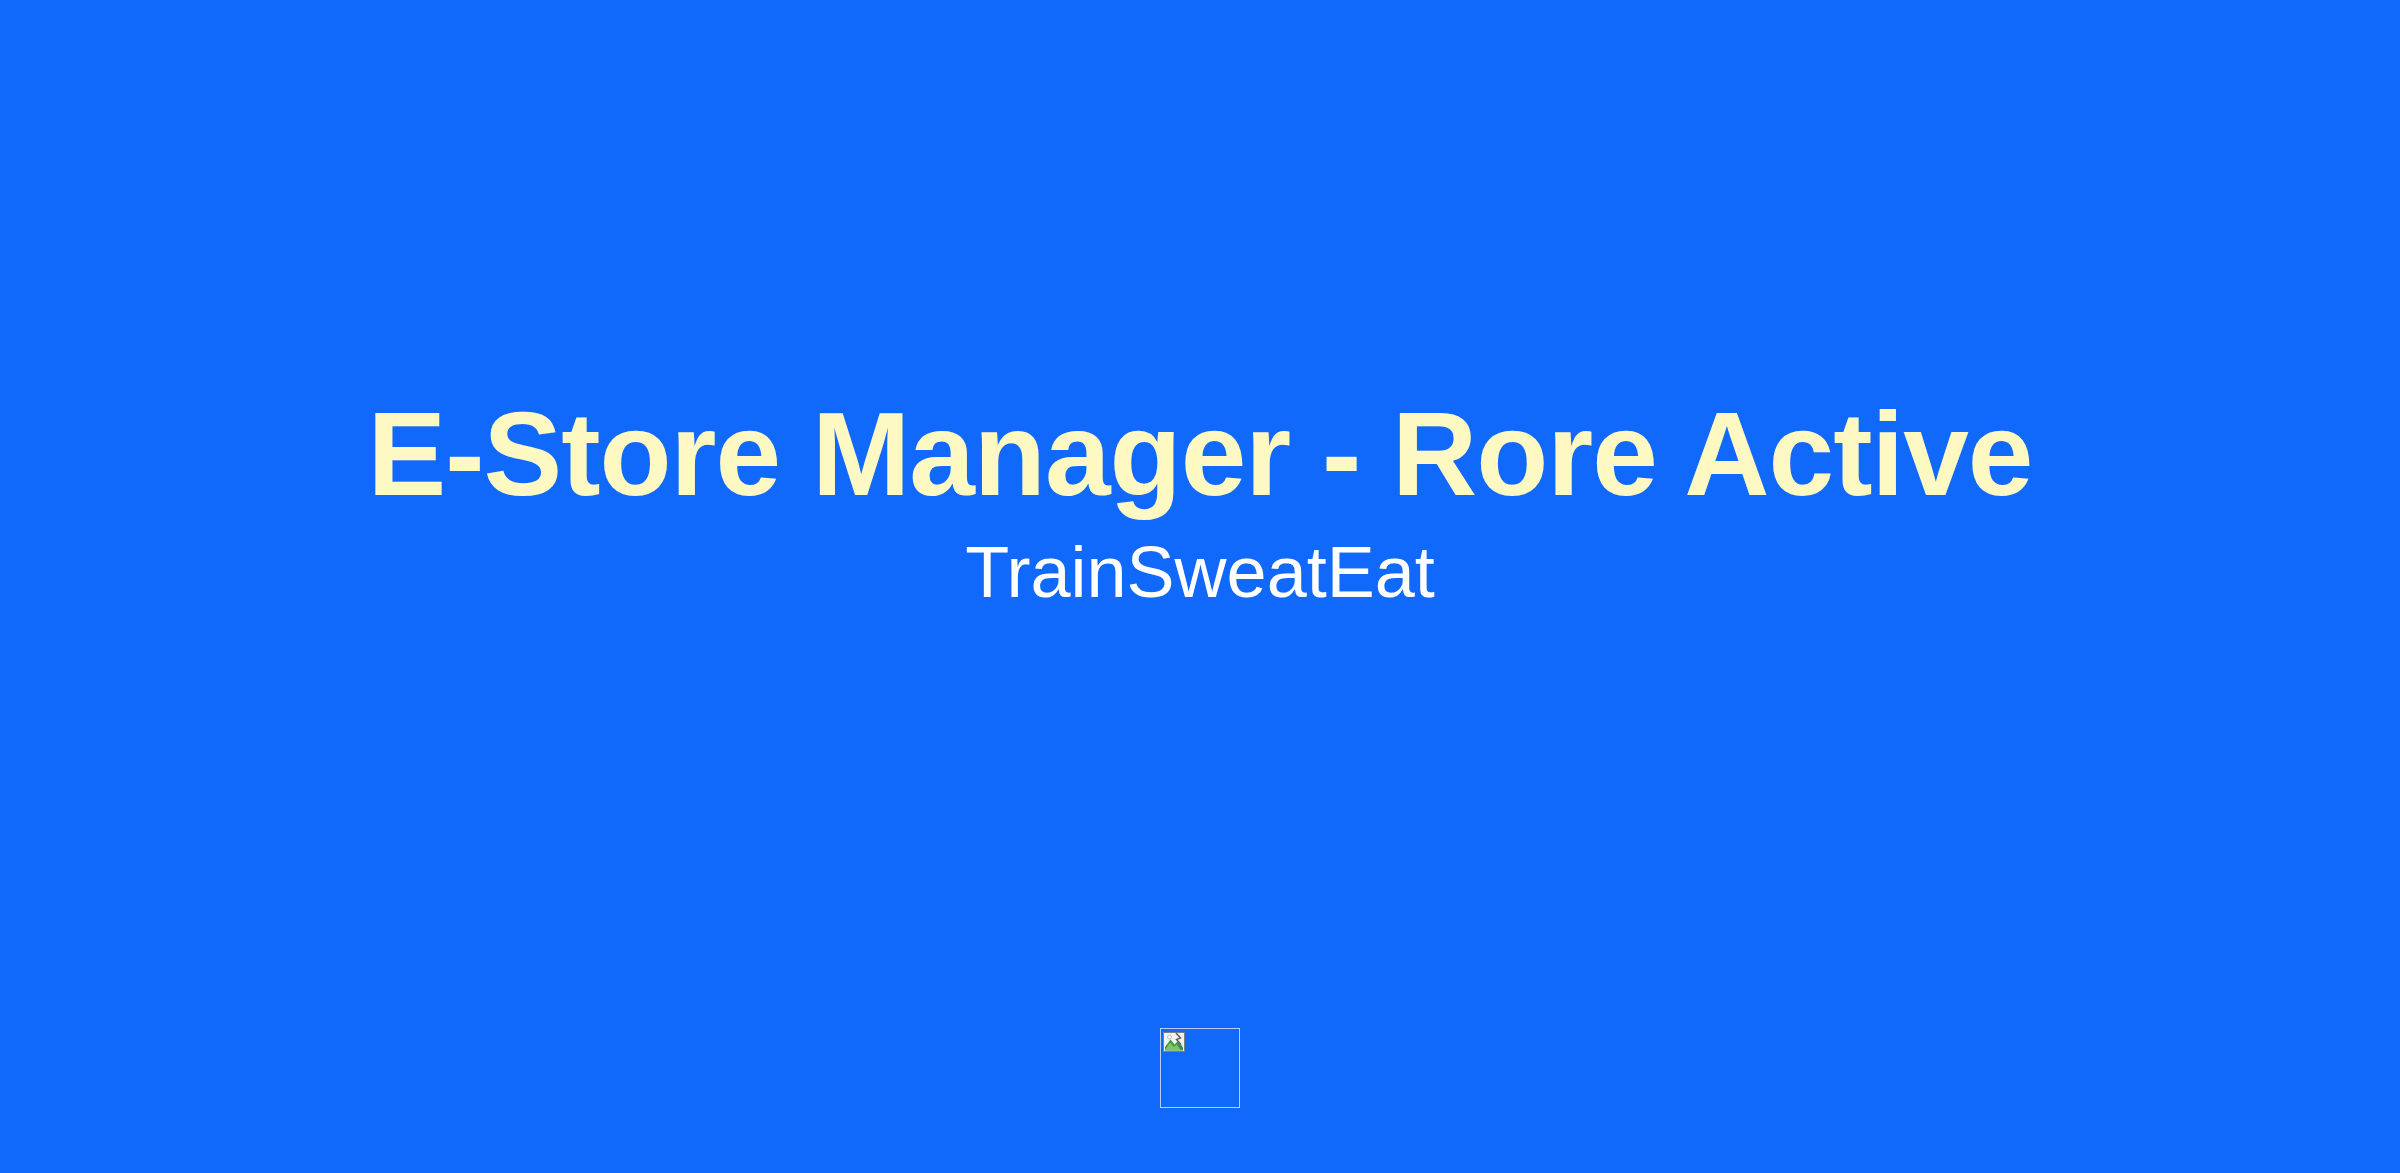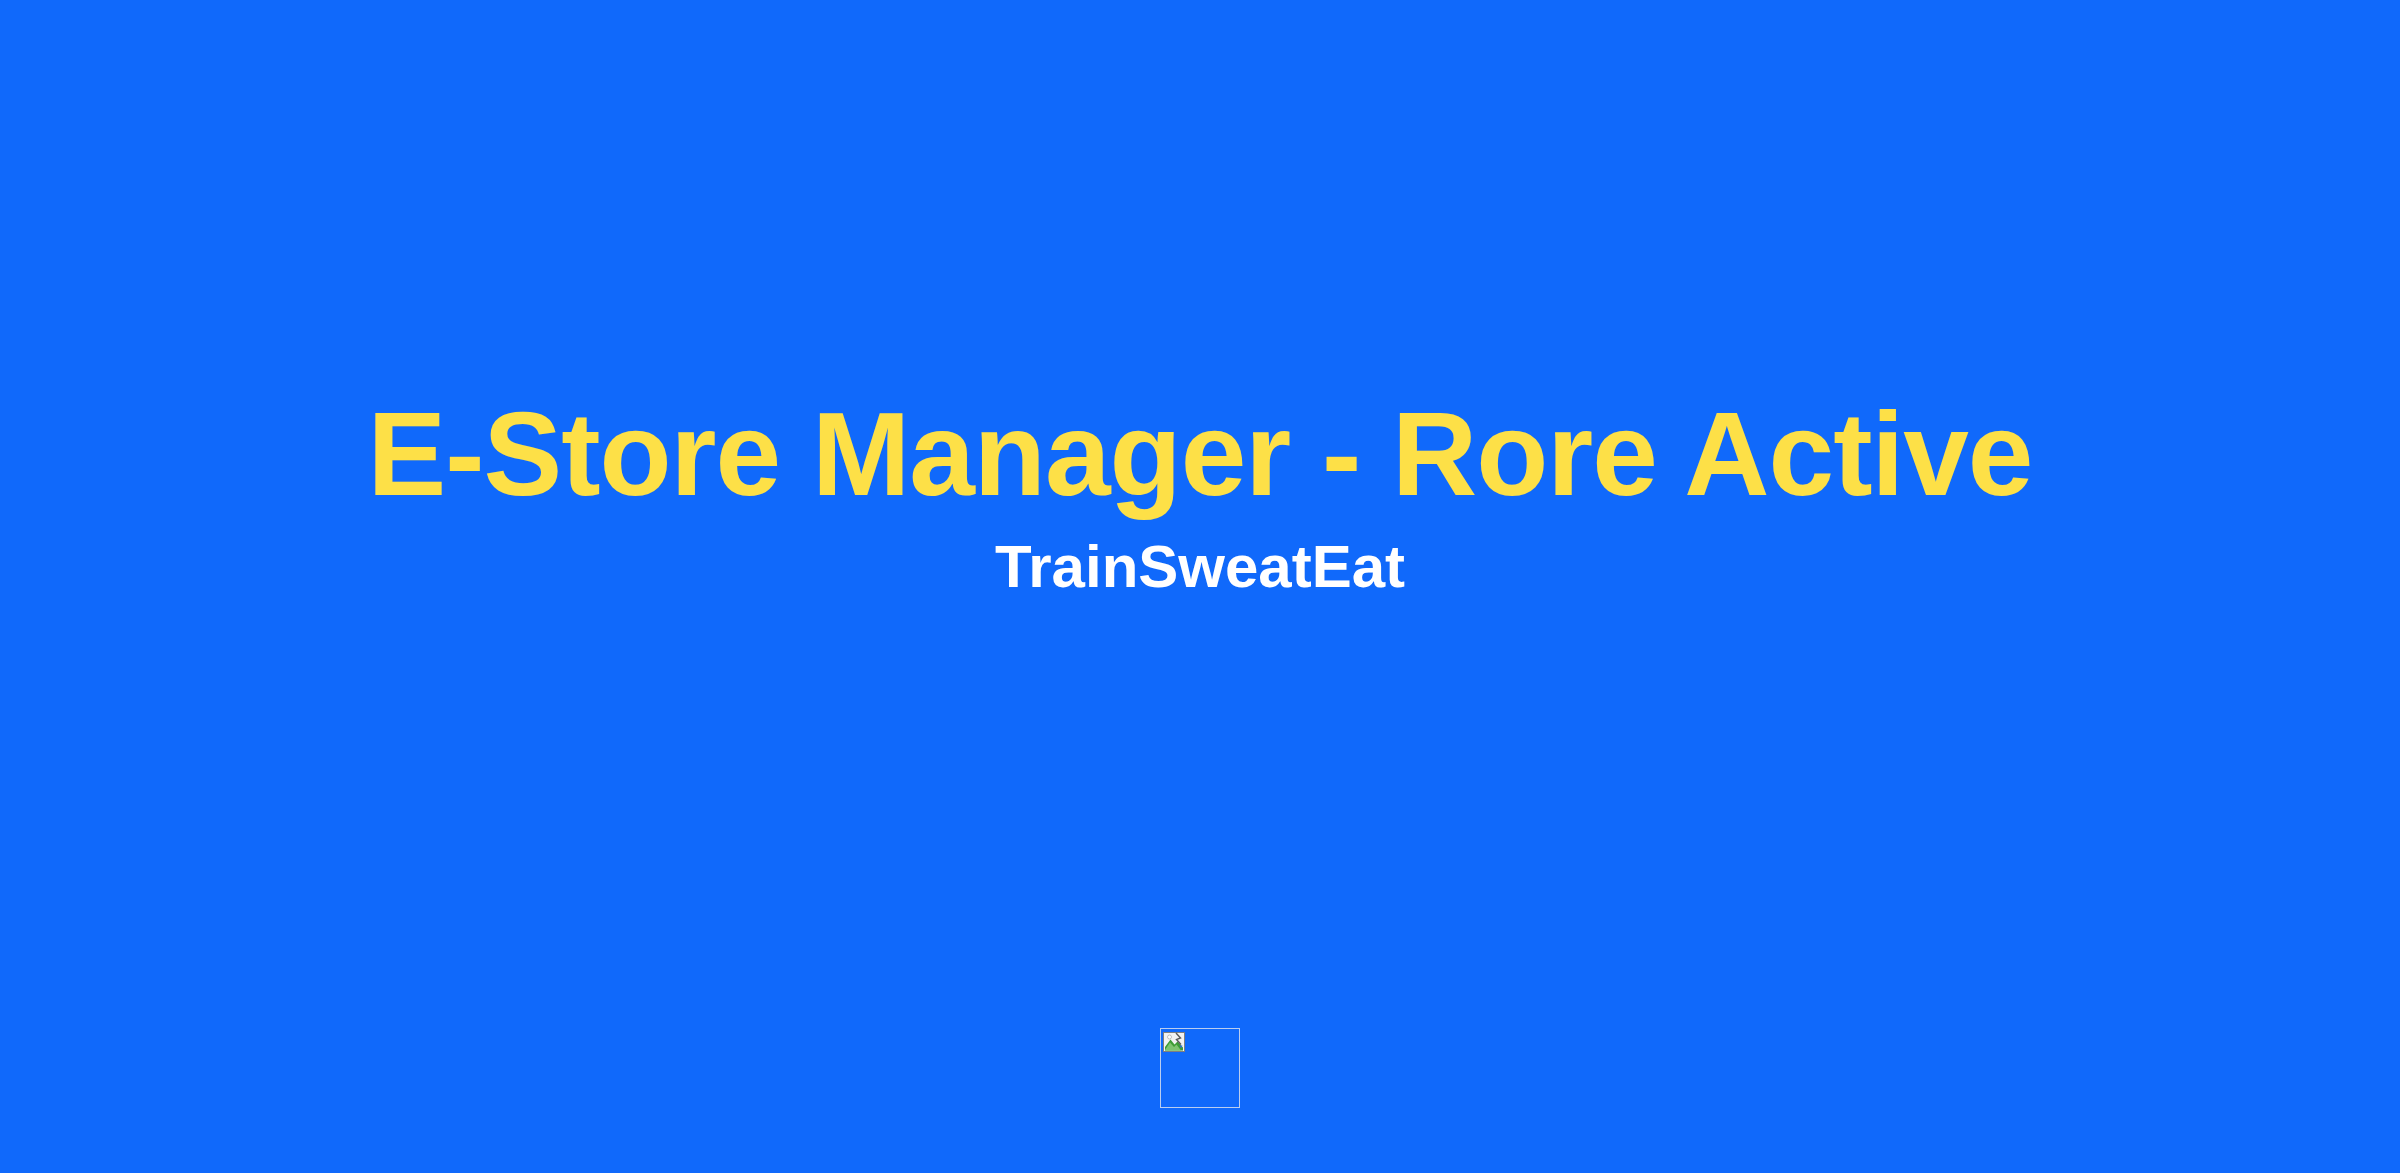--- a/index.html
+++ b/index.html
@@ -29,30 +29,30 @@
     text-align: center;
   }
 
   .hero-title {
     margin: 0;
     font-family: "Liberation Sans", sans-serif;
     font-size: 118px;
     font-weight: bold;
     line-height: 1.06;
     letter-spacing: -1px;
-    color: #fde047;
+    color: #fef9c3;
     white-space: nowrap;
   }
 
   .hero-subtitle {
     margin: 0;
     margin-top: 18px;
     font-family: "Liberation Sans", sans-serif;
-    font-size: 60px;
-    font-weight: bold;
+    font-size: 72px;
+    font-weight: normal;
     line-height: 1.05;
     color: #ffffff;
     white-space: nowrap;
   }
 
   .logo-slot {
     position: absolute;
     left: 1160px;
     top: 1028px;
     width: 80px;

